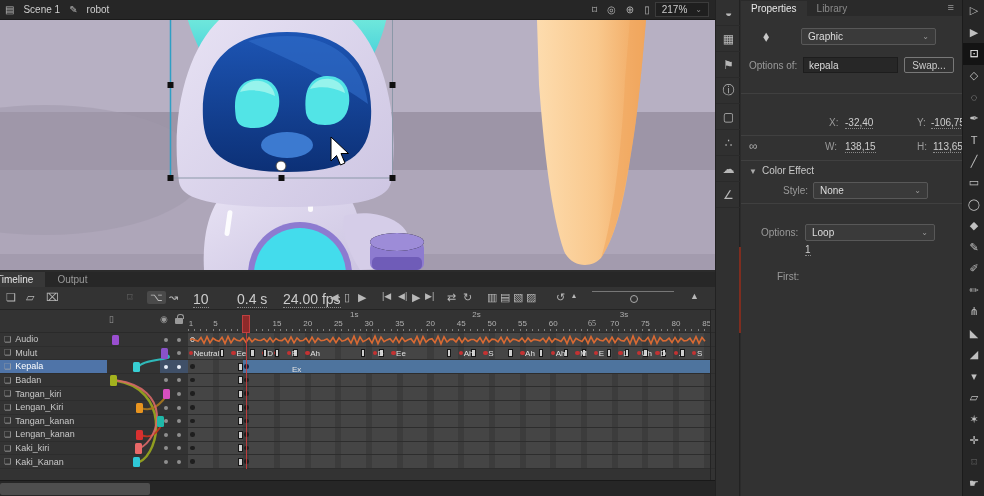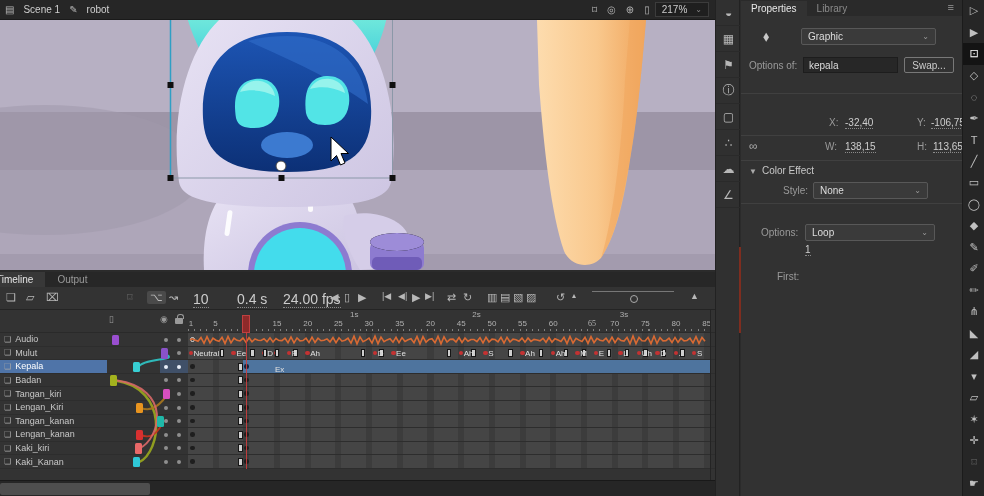--- a/index.html
+++ b/index.html
@@ -400,21 +400,21 @@
             <span class="kdot red" style="left: 0.5px;"></span>
             <span class="klabel" style="left: 5.5px;">Neutral</span>
             <span class="endrect" style="left: 31.7px;"></span>
             <span class="kdot red" style="left: 43.48px;"></span>
             <span class="klabel" style="left: 48.48px;">Ee</span>
             <span class="endrect" style="left: 62.4px;"></span>
             <span class="kdot red" style="left: 74.18px;"></span>
             <span class="klabel" style="left: 79.18px;">D</span>
             <span class="endrect" style="left: 74.68px;"></span>
             <span class="kdot red" style="left: 86.46px;"></span>
-            <span class="klabel" style="left: 87px; margin-top: 16px;">Ex</span>
+            <span class="klabel" style="left: 104px; margin-top: 16px;">Ex</span>
             <span class="endrect" style="left: 86.96px;"></span>
             <span class="kdot red" style="left: 98.74px;"></span>
             <span class="klabel" style="left: 103.74px;">F</span>
             <span class="endrect" style="left: 105.38px;"></span>
             <span class="kdot red" style="left: 117.16px;"></span>
             <span class="klabel" style="left: 122.16px;">Ah</span>
             <span class="endrect" style="left: 172.92px;"></span>
             <span class="kdot red" style="left: 184.7px;"></span>
             <span class="klabel" style="left: 189.7px;">D</span>
             <span class="endrect" style="left: 191.34px;"></span>

